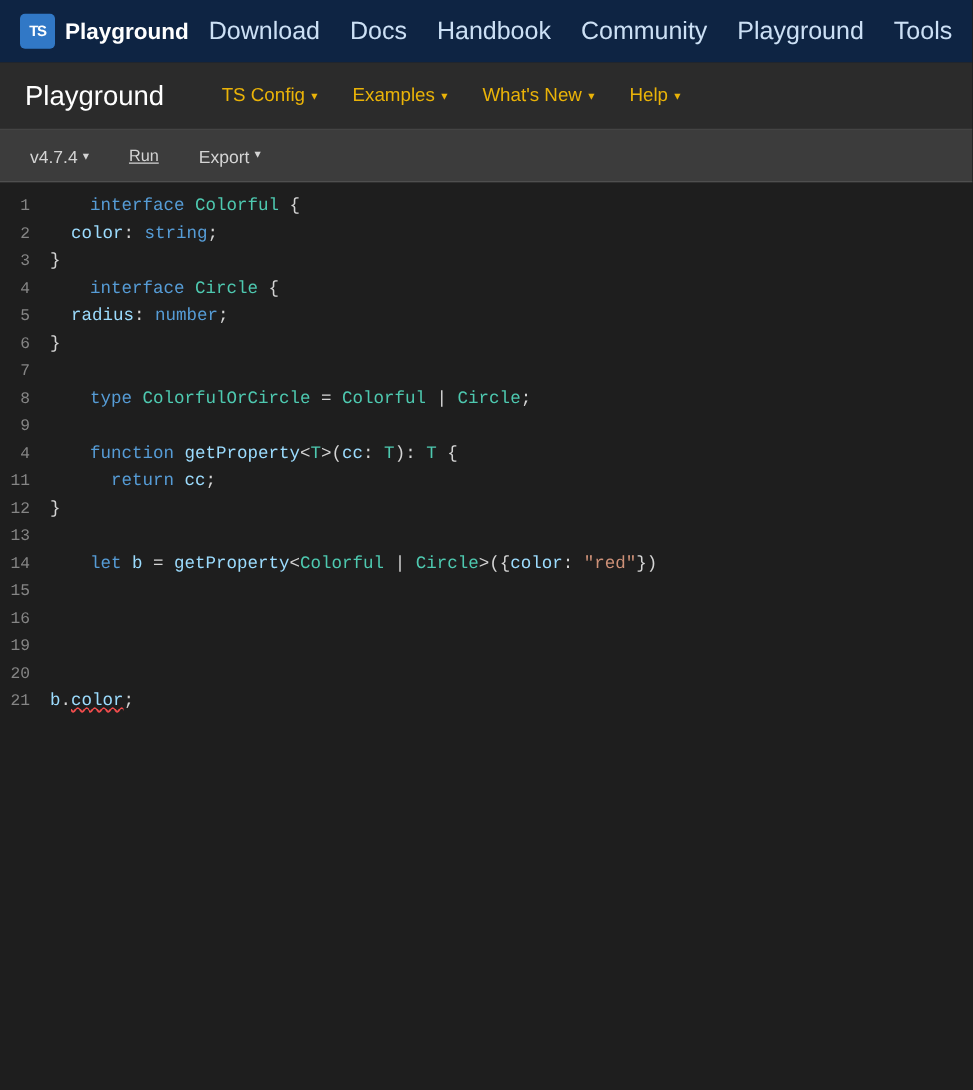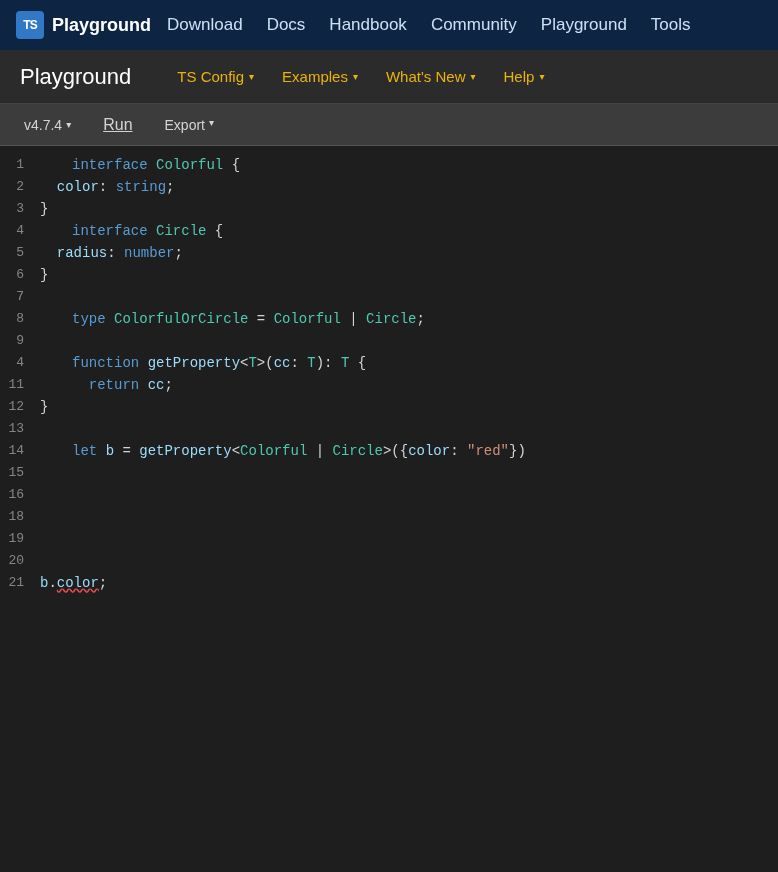--- a/index.html
+++ b/index.html
@@ -37,21 +37,21 @@
       letter-spacing: -1px;
     }
     .top-nav-links {
       display: flex;
       gap: 24px;
       margin-left: 8px;
     }
     .top-nav-link {
       color: #cce0f5;
       text-decoration: none;
-      font-size: 17px;
+      font-size: 20px;
       padding: 4px 0;
     }
 
     
     .second-nav {
       background: #2b2b2b;
       display: flex;
       align-items: center;
       height: 54px;
       padding: 0 20px;
@@ -96,21 +96,21 @@
       padding: 4px 8px;
       display: flex;
       align-items: center;
       gap: 4px;
       justify-content: center;
     }
     .run-btn {
       background: transparent;
       border: none;
       color: #d4d4d4;
-      font-size: 16px;
+      font-size: 13px;
       cursor: pointer;
       padding: 4px 16px;
       text-decoration: underline;
     }
     .export-btn {
       background: transparent;
       border: none;
       color: #d4d4d4;
       font-size: 14px;
       cursor: pointer;
@@ -308,24 +308,20 @@
     </div>
     <div class="code-line">
       <span class="line-number">15</span>
       <span class="line-content"></span>
     </div>
     <div class="code-line">
       <span class="line-number">16</span>
       <span class="line-content"></span>
     </div>
     <div class="code-line">
-      <span class="line-number">18</span>
-      <span class="line-content"></span>
-    </div>
-    <div class="code-line">
       <span class="line-number">19</span>
       <span class="line-content"></span>
     </div>
     <div class="code-line">
       <span class="line-number">20</span>
       <span class="line-content"></span>
     </div>
     <div class="code-line">
       <span class="line-number">21</span>
       <span class="line-content"><span class="ident">b</span><span class="punc">.</span><span class="underline-red"><span class="ident">color</span></span><span class="punc">;</span></span>

